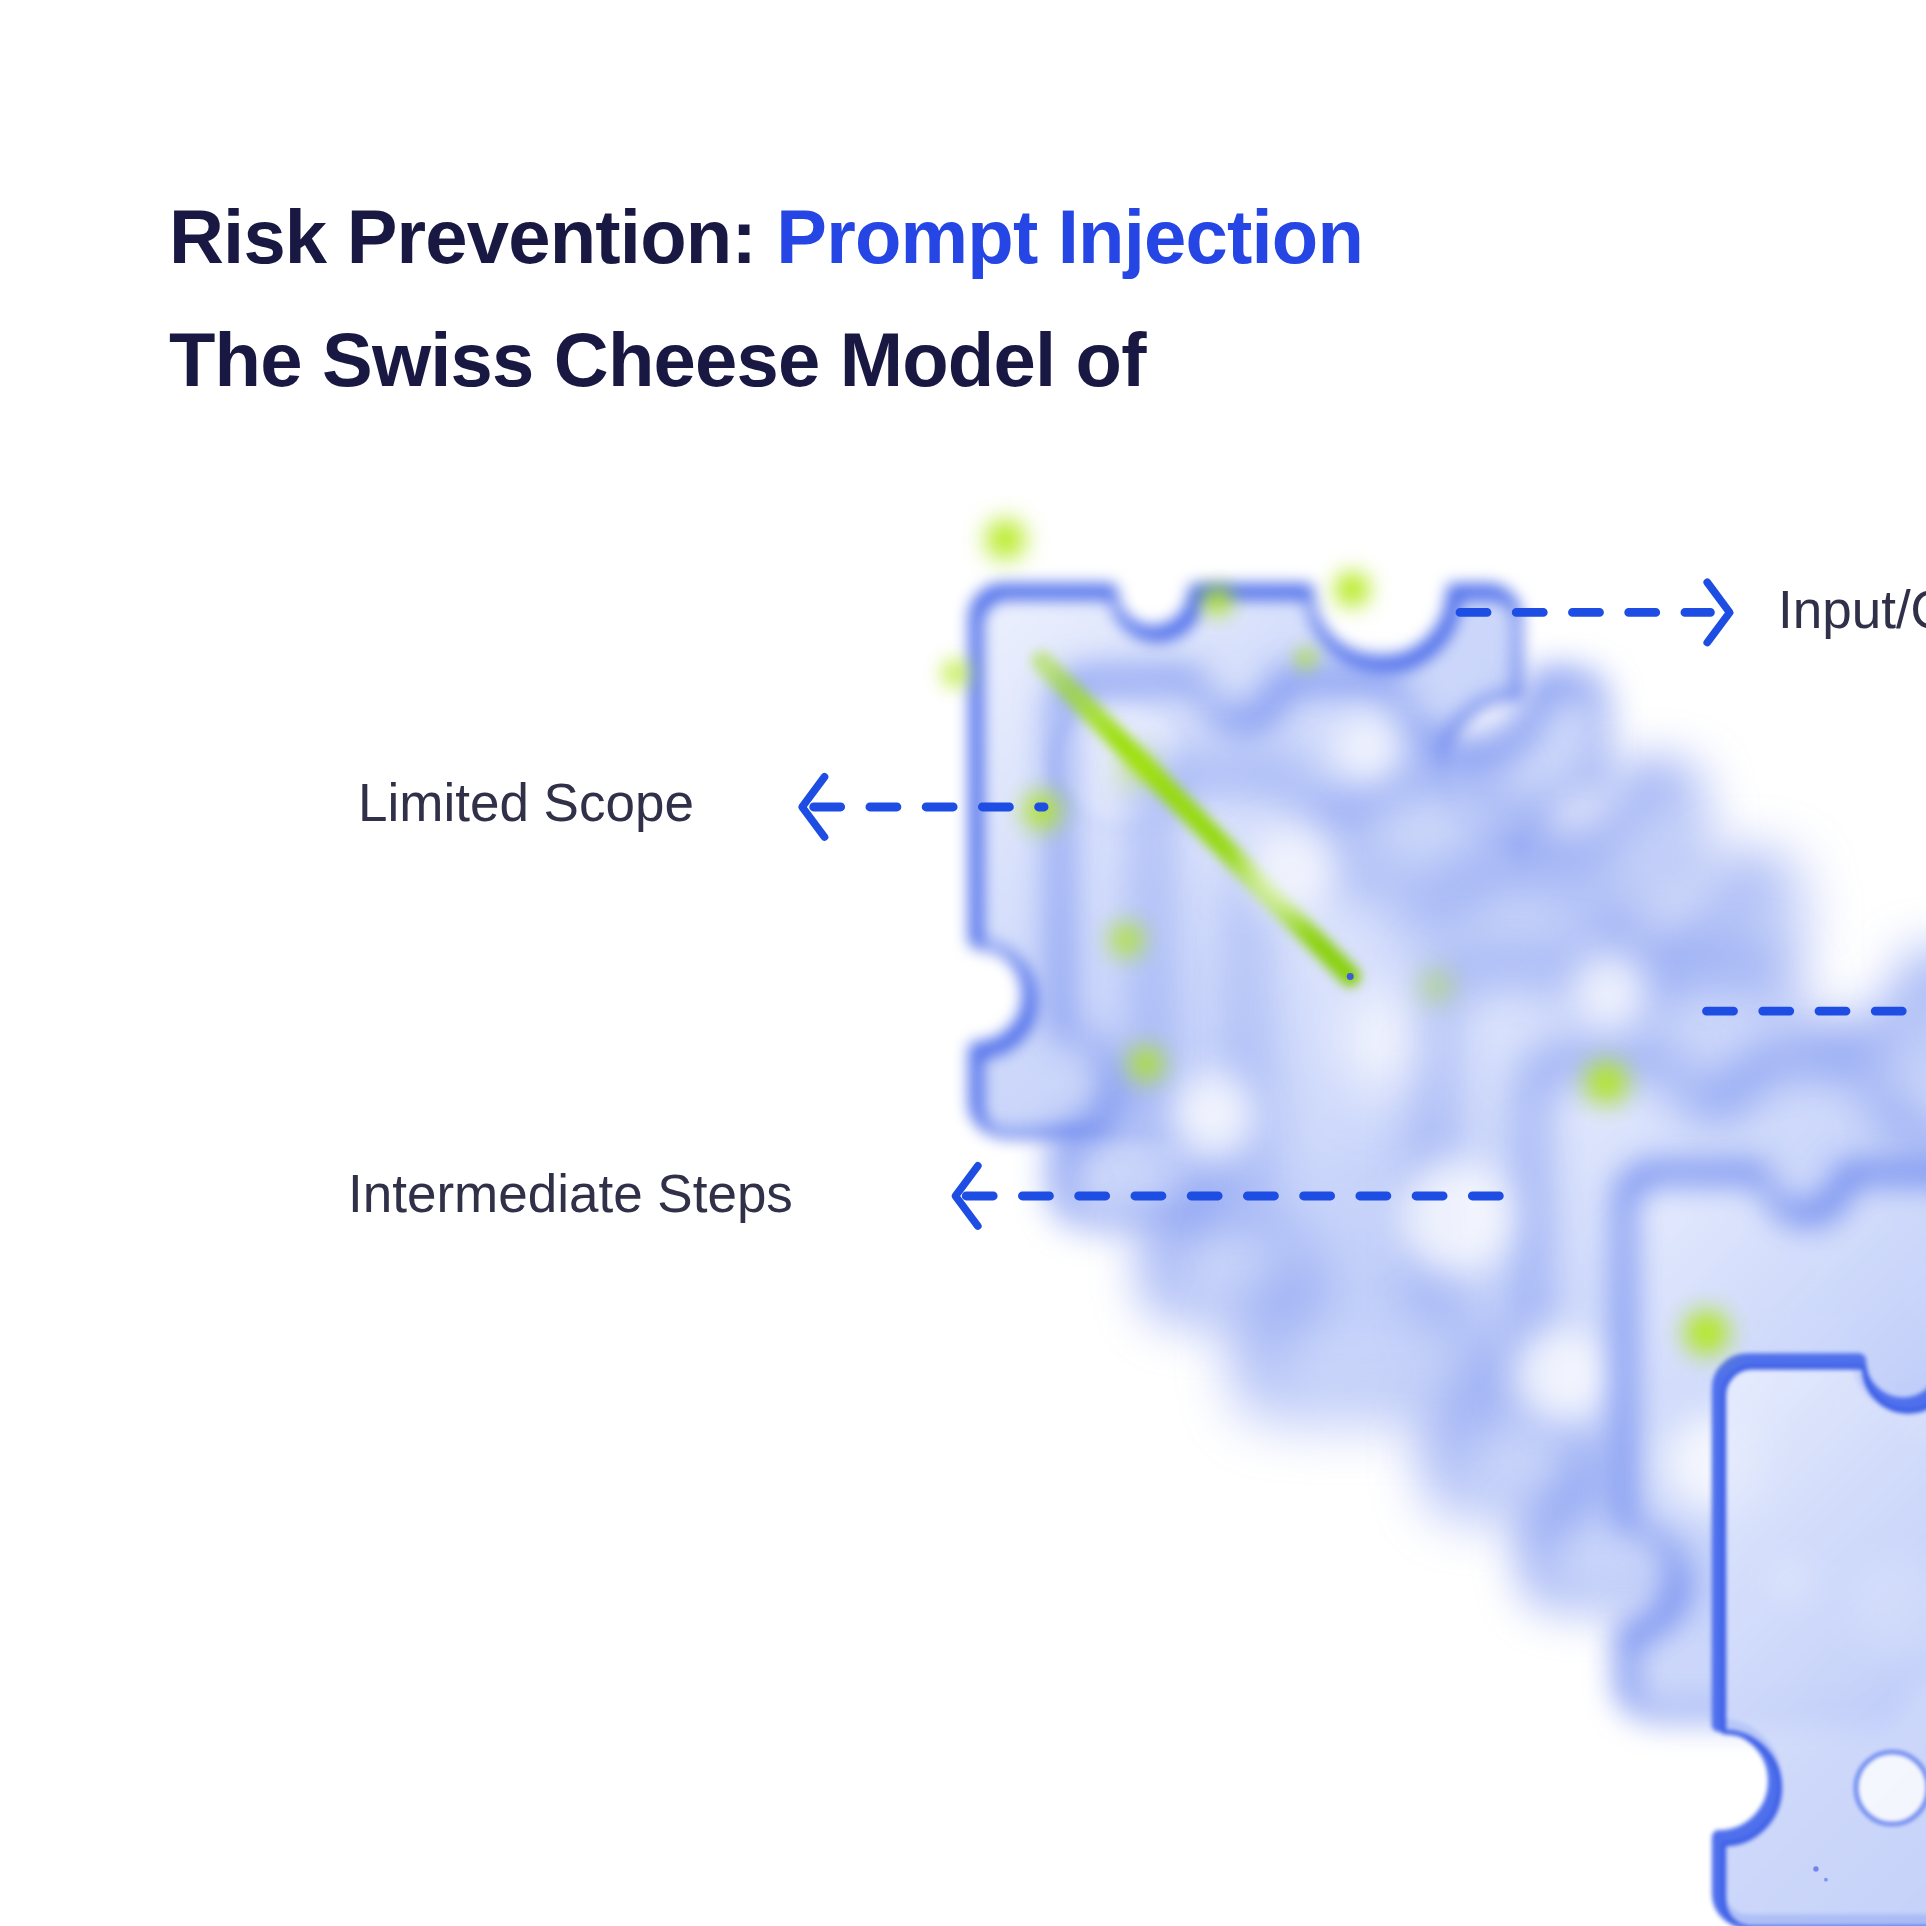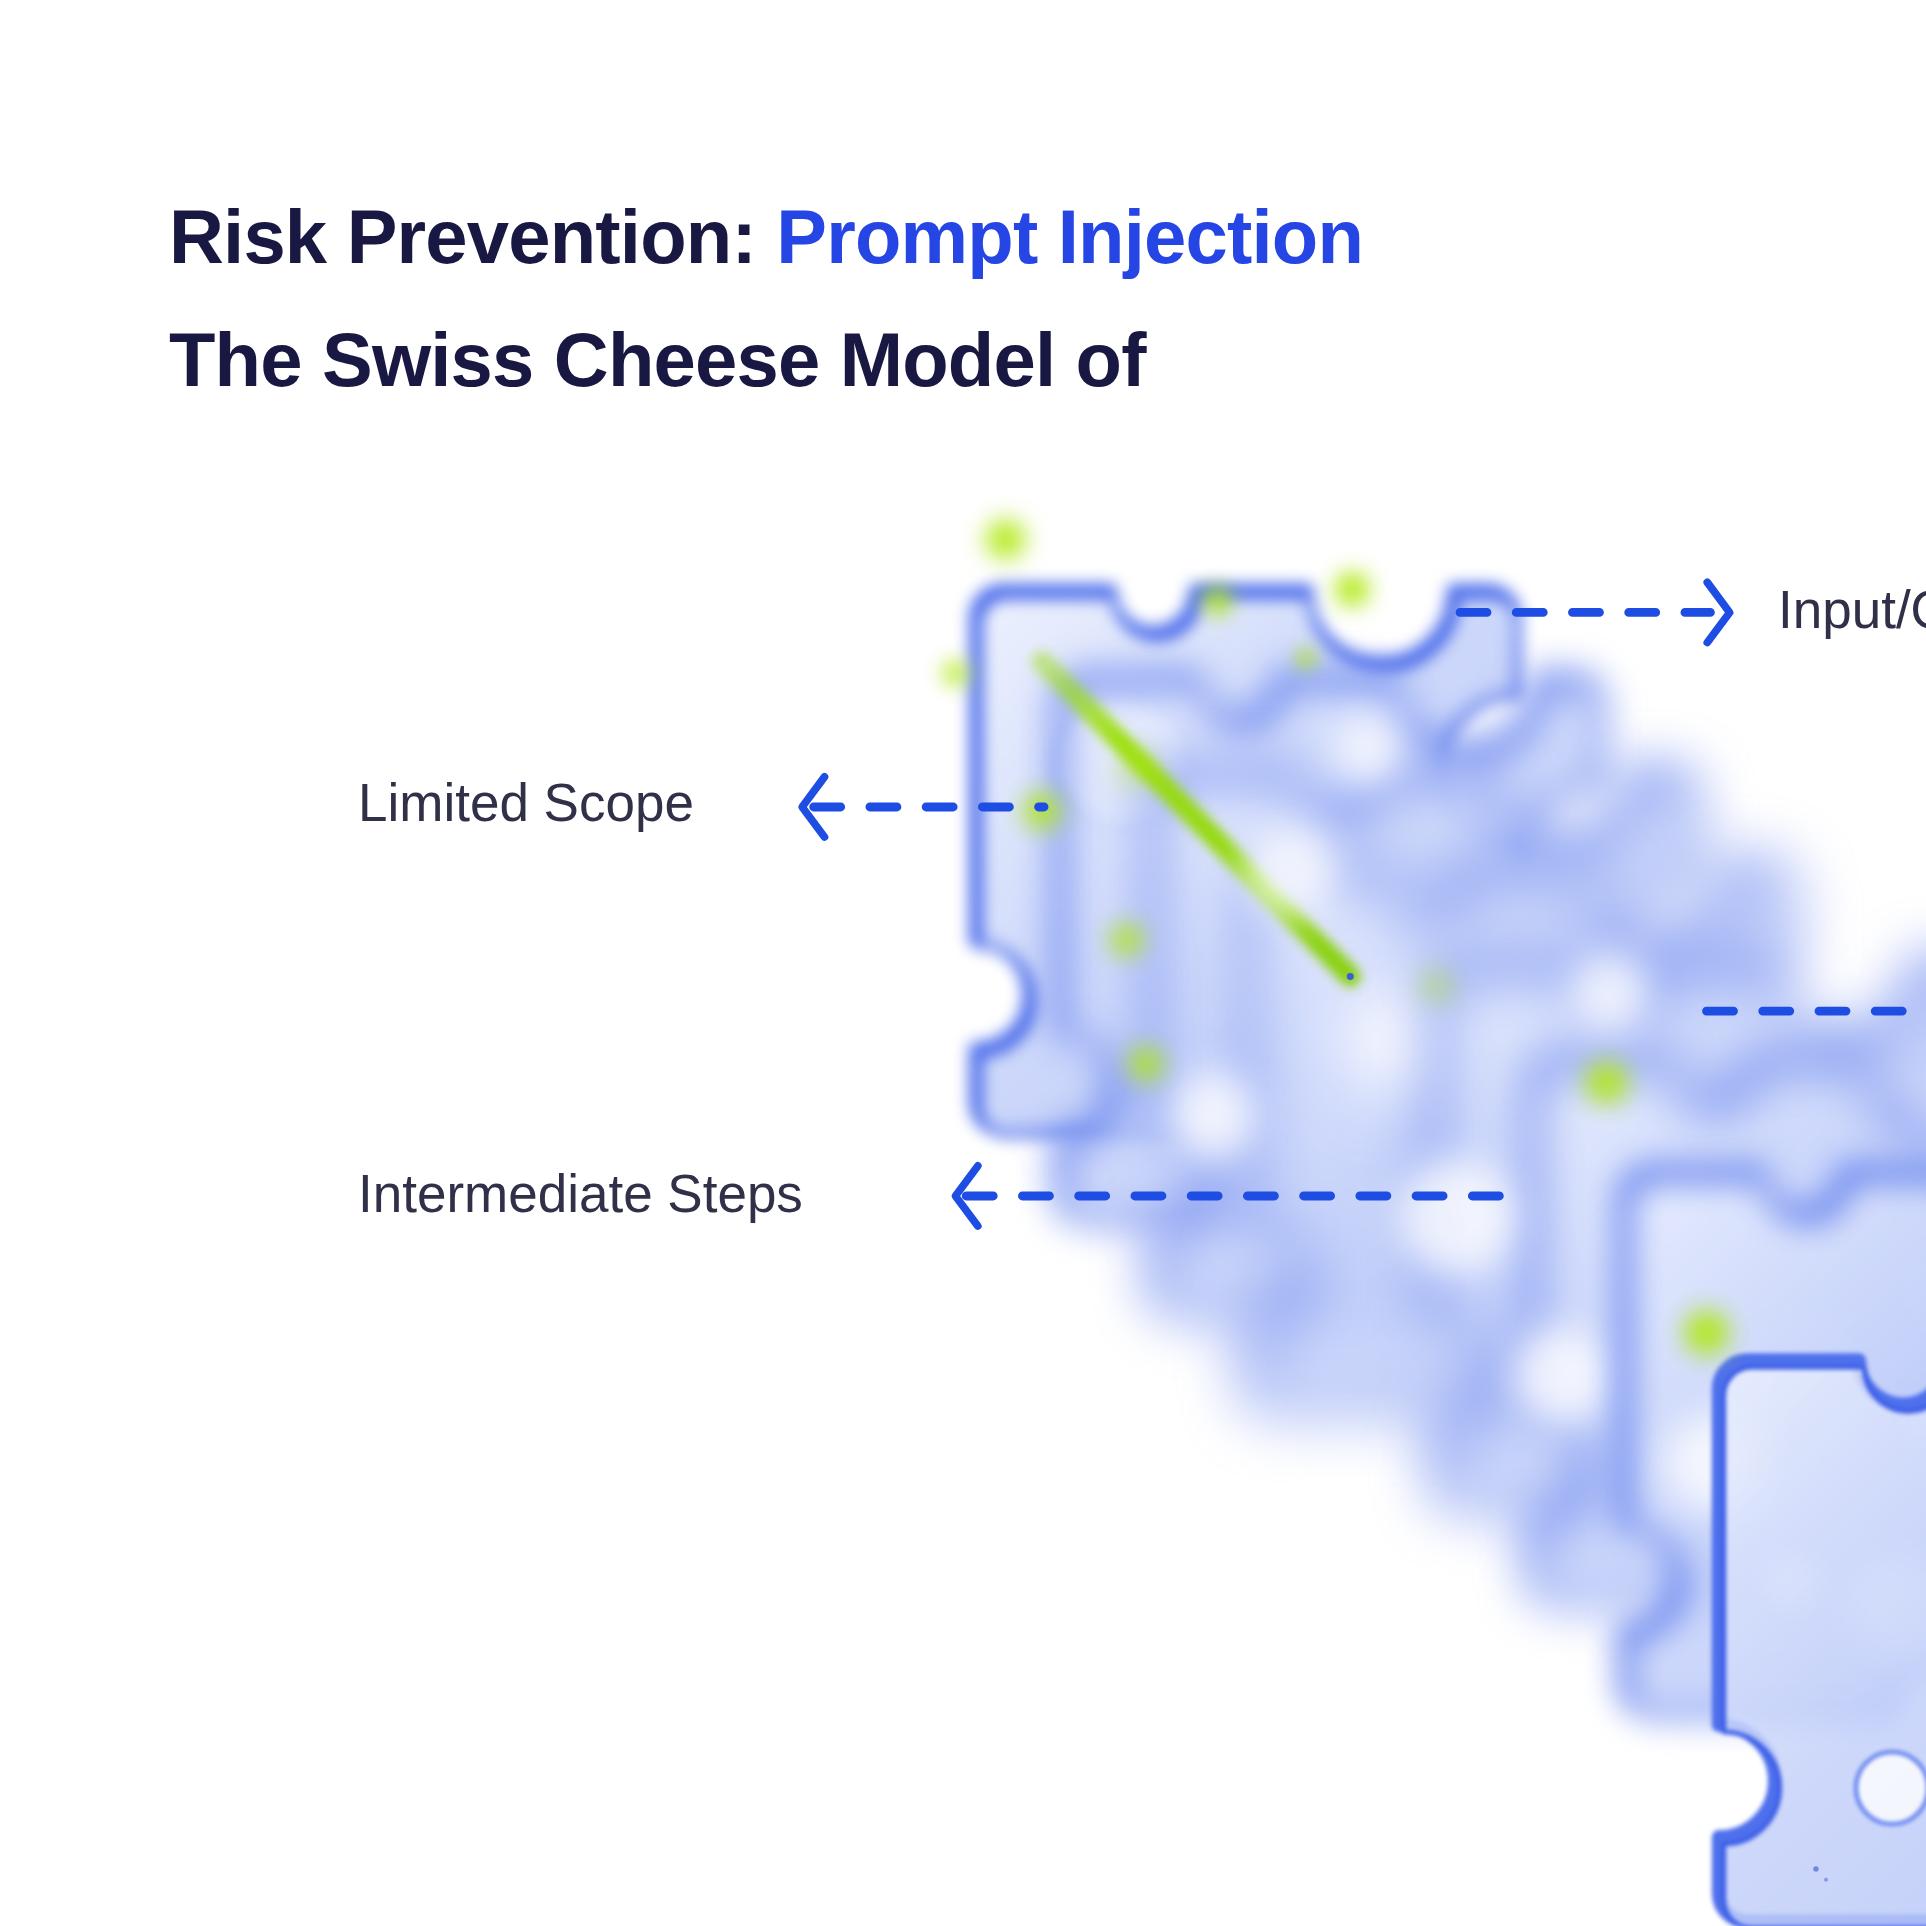--- a/index.html
+++ b/index.html
@@ -11,21 +11,21 @@
          font-family:"Liberation Sans","DejaVu Sans",sans-serif;}
   #scene{position:absolute;left:0;top:0;width:2994px;height:2100px;}
   .title{position:absolute;left:169px;top:175px;font-size:76px;line-height:123px;
          font-weight:700;letter-spacing:-0.8px;color:var(--navy);}
   .t-line{display:block;white-space:nowrap;}
   .t-line .hl{color:var(--hl);}
   .label{position:absolute;font-size:53px;line-height:62px;font-weight:400;
          color:var(--label);white-space:nowrap;}
   #lbl-io{left:1778px;top:579px;}
   #lbl-ls{left:358px;top:772px;text-align:right;}
-  #lbl-is{left:358px;top:1163px;}
+  #lbl-is{left:348px;top:1163px;}
 </style>
 </head>
 <body>
 
 <div class="stage">
   <svg id="scene" viewBox="0 0 7772 5452">
       <defs>
         <linearGradient id="gFill" x1="0" y1="0" x2="1" y2="1">
           <stop offset="0" stop-color="#e9eefd"></stop>
           <stop offset="0.45" stop-color="#c3d0f9"></stop>

